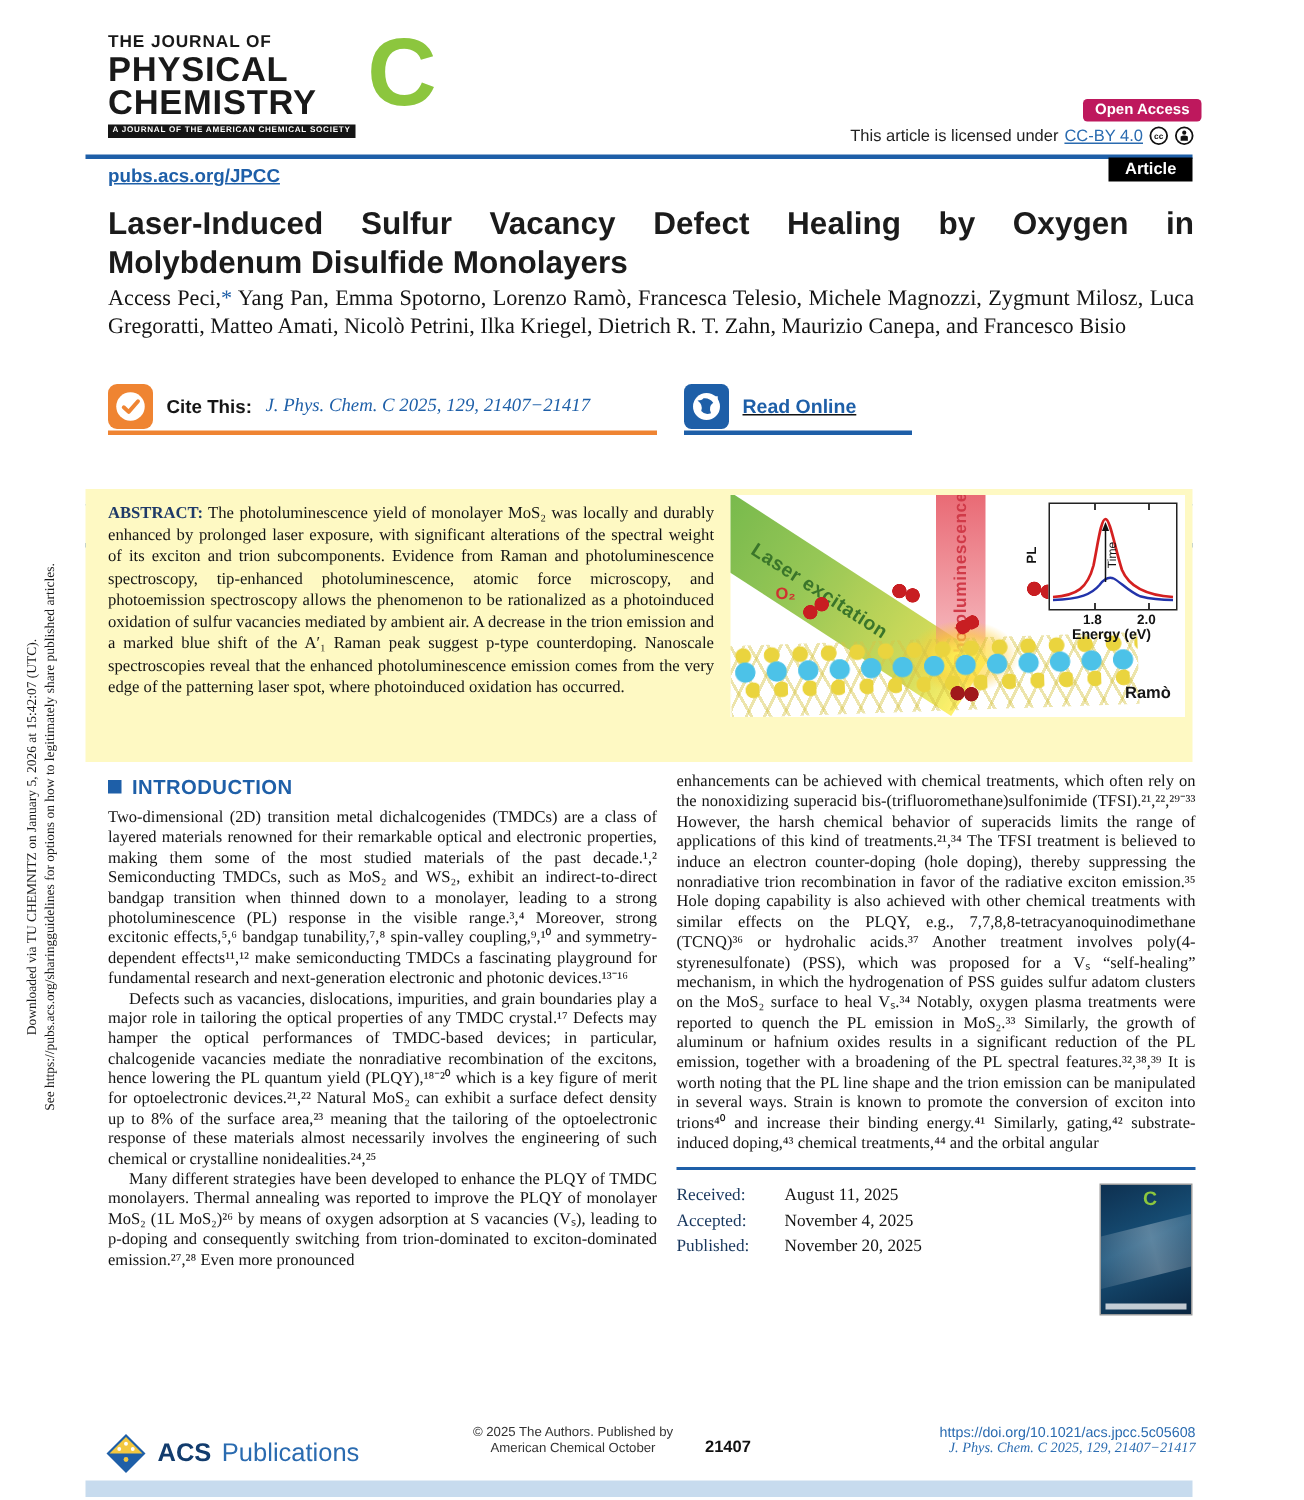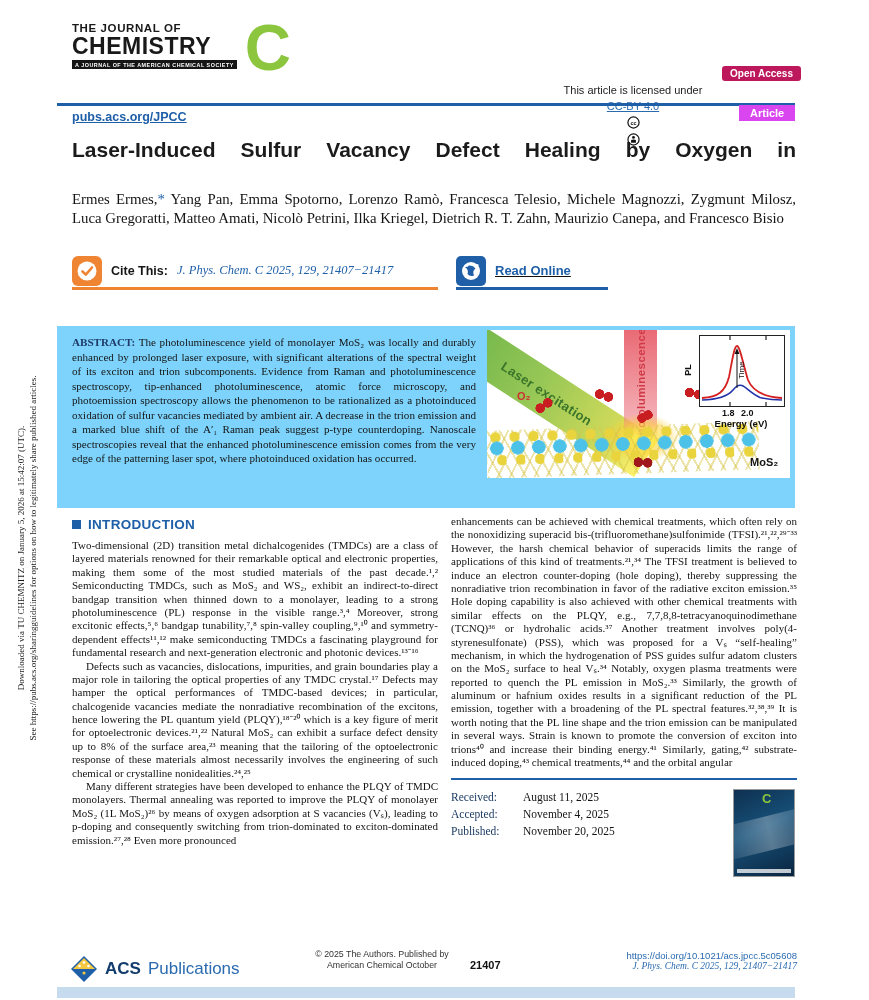--- a/index.html
+++ b/index.html
@@ -18,27 +18,27 @@
   .logo-top{font:bold 11.5px/1.1 "Liberation Sans",sans-serif;letter-spacing:.6px;color:#191919;}
   .logo-mid,.logo-bot{font:bold 23px/0.98 "Liberation Sans",sans-serif;letter-spacing:.5px;color:#191919;}
   .logo-bar{margin-top:3px;background:#151515;color:#fff;font:bold 5.4px "Liberation Sans",sans-serif;
     letter-spacing:.5px;padding:1.5px 3px;width:fit-content;}
   .logo-c{font:bold 64px/0.82 "Liberation Sans",sans-serif;color:#8cc63e;margin-left:8px;}
 
   .oa-badge{position:absolute;left:722px;top:66px;background:#be185d;color:#fff;
     font:bold 10px "Liberation Sans",sans-serif;padding:2px 8px;border-radius:3px;}
   .license{position:absolute;left:470px;top:84px;width:326px;text-align:right;
     font:11px "Liberation Sans",sans-serif;color:#222;display:flex;justify-content:flex-end;
-    align-items:center;gap:4px;flex-direction:column;}
+    align-items:center;gap:4px;}
   .license a{color:#2a6bb0;text-decoration:underline;}
   .cc-ic{display:inline-block;vertical-align:middle;}
 
   .top-rule{position:absolute;left:57px;top:103px;width:738px;height:2.5px;background:#1e5fa8;}
   .site-url{position:absolute;left:72px;top:110px;font:bold 12.5px "Liberation Sans",sans-serif;color:#1e5fa8;}
-  .article-badge{position:absolute;left:739px;top:105px;background:#d946ef;color:#fff;
+  .article-badge{position:absolute;left:739px;top:105px;background:#000000;color:#fff;
     font:bold 11px "Liberation Sans",sans-serif;padding:2px 11px;}
 
   
   .title{position:absolute;left:72px;top:137px;width:724px;color:#1b1b1b;
     font:bold 21px/1.22 "Liberation Sans",sans-serif;}
   .title .t1{text-align:justify;text-align-last:justify;}
   .authors{position:absolute;left:72px;top:190px;width:724px;
     font:14.8px/1.3 "Liberation Serif",serif;color:#141414;text-align:justify;}
   .authors .star{color:#1e5fa8;}
 
@@ -59,21 +59,21 @@
   .access-word{color:#3e8ede;font:bold 15px "Liberation Sans",sans-serif;letter-spacing:.3px;
     margin-left:14px;display:flex;align-items:center;gap:7px;}
   .access-word .vbar{display:inline-block;width:2px;height:15px;background:#3e8ede;}
   .acc-item{flex:1;display:flex;align-items:center;justify-content:center;gap:6px;
     font:11.5px "Liberation Sans",sans-serif;color:#161616;}
   .acc-sep{width:1.5px;height:15px;background:#2f7cc4;}
   .si-circ{display:inline-flex;width:13px;height:13px;border-radius:50%;background:#111;color:#fff;
     font:bold italic 6.5px "Liberation Sans",sans-serif;align-items:center;justify-content:center;}
 
   
-  .abstract-wrap{position:absolute;left:57px;top:326px;width:738px;height:182px;background:#7dd3fc;}
+  .abstract-wrap{position:absolute;left:57px;top:326px;width:738px;height:182px;background:#fef9c3;}
   .abstract-text{position:absolute;left:15px;top:9px;width:404px;
     font:11.1px/1.31 "Liberation Serif",serif;text-align:justify;color:#141414;}
   .abstract-label{font-weight:bold;color:#1f3a68;}
 
   
   .graphic{position:absolute;left:430px;top:4px;width:303px;height:148px;background:#fff;overflow:hidden;}
   .beam-green{position:absolute;left:-28px;top:-20px;width:238px;height:45px;
     transform:rotate(33deg);transform-origin:0 0;opacity:.93;
     background:linear-gradient(90deg,#5fae3a 0%,#8fc34a 45%,#cdd84e 82%,rgba(255,240,90,.95) 100%);
     display:flex;align-items:center;justify-content:center;z-index:1;}
@@ -101,21 +101,21 @@
     font:bold 11px "Liberation Sans",sans-serif;}
 
   .inset{position:absolute;left:198px;top:5px;width:102px;z-index:6;
     font-family:"Liberation Sans",sans-serif;}
   .inset-plotbox{margin-left:14px;width:84px;height:70px;border:1.6px solid #222;background:#fff;position:relative;}
   .inset-ylabel{position:absolute;left:-3px;top:30px;transform:rotate(-90deg);
     font:bold 9px "Liberation Sans",sans-serif;color:#111;}
   .inset-ticks{position:relative;margin-left:14px;width:84px;height:11px;
     font:bold 9px "Liberation Sans",sans-serif;color:#111;}
   .inset-ticks .tk1{position:absolute;left:23px;top:1px;}
-  .inset-ticks .tk2{position:absolute;left:42px;top:1px;}
+  .inset-ticks .tk2{position:absolute;left:59px;top:1px;}
   .inset-xlabel{margin-left:14px;width:84px;text-align:center;
     font:bold 9.5px "Liberation Sans",sans-serif;color:#111;}
 
   
   .col{position:absolute;font:11px/1.218 "Liberation Serif",serif;text-align:justify;color:#141414;}
   .col p{margin:0;}
   .col p.ind{text-indent:14px;}
   .col-left{left:72px;top:517px;width:366px;}
   .col-right{left:451px;top:515px;width:346px;}
   .intro-heading{display:flex;align-items:center;gap:7px;margin-bottom:7px;}
@@ -154,20 +154,21 @@
 <div id="page">
 
   <div class="side-note">
     <div>Downloaded via TU CHEMNITZ on January 5, 2026 at 15:42:07 (UTC).</div>
     <div>See https://pubs.acs.org/sharingguidelines for options on how to legitimately share published articles.</div>
   </div>
 
   <div class="logo-block">
     <div class="logo-text">
       <div class="logo-top">THE JOURNAL OF</div>
+      <div class="logo-mid">PHYSICAL</div>
       <div class="logo-bot">CHEMISTRY</div>
       <div class="logo-bar">A JOURNAL OF THE AMERICAN CHEMICAL SOCIETY</div>
     </div>
     <div class="logo-c">C</div>
   </div>
 
   <div class="oa-badge">Open Access</div>
 
   <div class="license">
     <span>This article is licensed under</span>
@@ -182,22 +183,23 @@
         <path d="M4.4 10.5 L4.4 7.6 Q7 6.2 9.6 7.6 L9.6 10.5 Z" fill="#111"></path>
       </svg>
   </div>
 
   <div class="top-rule"></div>
   <a class="site-url" href="#">pubs.acs.org/JPCC</a>
   <div class="article-badge">Article</div>
 
   <div class="title">
     <div class="t1">Laser-Induced Sulfur Vacancy Defect Healing by Oxygen in</div>
-  </div>
-  <div class="authors"><span>Ermes Ermes,</span><span class="star">*</span><span> Yang Pan, Emma Spotorno, Lorenzo Ramò, Francesca Telesio, Michele Magnozzi, Zygmunt Milosz, Luca Gregoratti, Matteo Amati, Nicolò Petrini, Ilka Kriegel, Dietrich R. T. Zahn, Maurizio Canepa, and Francesco Bisio</span></div>
+    <div class="t2">Molybdenum Disulfide Monolayers</div>
+  </div>
+  <div class="authors"><span>Access Peci,</span><span class="star">*</span><span> Yang Pan, Emma Spotorno, Lorenzo Ramò, Francesca Telesio, Michele Magnozzi, Zygmunt Milosz, Luca Gregoratti, Matteo Amati, Nicolò Petrini, Ilka Kriegel, Dietrich R. T. Zahn, Maurizio Canepa, and Francesco Bisio</span></div>
 
   <div class="cite-row">
     <div class="cite-left">
       <svg width="30" height="30" viewBox="0 0 30 30">
           <rect x="0" y="0" width="30" height="30" rx="6" fill="#ef8432"></rect>
           <circle cx="15" cy="15" r="9.5" fill="#fff"></circle>
           <path d="M10.5 15.5 L13.8 18.6 L20 11.5" fill="none" stroke="#ef8432" stroke-width="2.6" stroke-linecap="round" stroke-linejoin="round"></path>
         </svg>
       <span class="cite-label">Cite This:</span>
       <a class="cite-ref" href="#" style="text-decoration:none;">J. Phys. Chem. C 2025, 129, 21407−21417</a>
@@ -262,21 +264,21 @@
         <div class="lat-row lat-b"></div>
         <div class="lat-row lat-y2"></div>
       </div>
 
       <div class="o2m" style="left:46px;top:70px;transform:rotate(-35deg);"></div>
       <div class="o2m" style="left:106px;top:60px;transform:rotate(18deg);"></div>
       <div class="o2m" style="left:150px;top:82px;transform:rotate(-28deg);width:16px;height:9px;"></div>
       <div class="o2m" style="left:196px;top:58px;transform:rotate(12deg);"></div>
       <div class="o2m" style="left:145px;top:127px;transform:rotate(4deg);filter:brightness(.8);"></div>
       <div class="o2-label">O₂</div>
-      <div class="mos2-label">MoS₂</div>
+      <div class="mos2-label">Ramò</div>
 
       <div class="inset">
         <span class="inset-ylabel">PL</span>
         <div class="inset-plotbox">
           <svg width="84" height="70" viewBox="0 0 84 70">
             <line x1="30" y1="0" x2="30" y2="4" stroke="#222" stroke-width="1.2"></line>
             <line x1="66" y1="0" x2="66" y2="4" stroke="#222" stroke-width="1.2"></line>
             <line x1="30" y1="66" x2="30" y2="70" stroke="#222" stroke-width="1.2"></line>
             <line x1="66" y1="66" x2="66" y2="70" stroke="#222" stroke-width="1.2"></line>
             <path d="M2 64 C 20 63.5 28 60 33 54 C 36 50 39 48.5 42 49.5 C 46 51 52 58 60 61.5 C 68 63.5 76 64 82 64" fill="none" stroke="#2233aa" stroke-width="1.6"></path>

